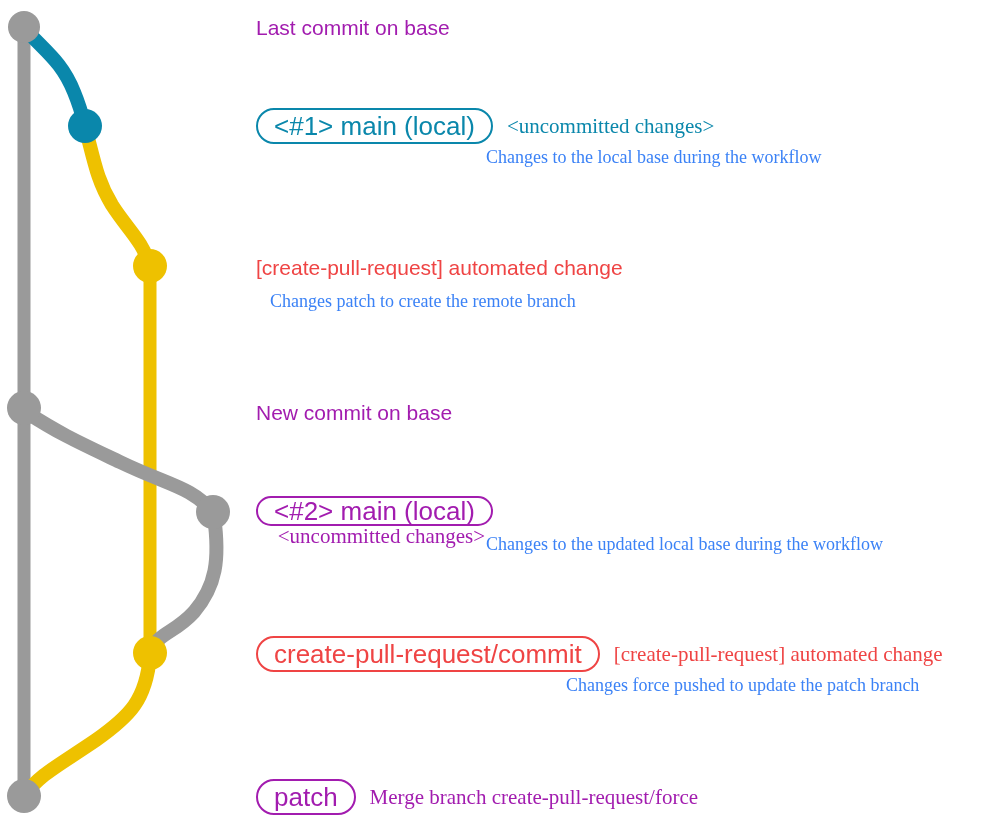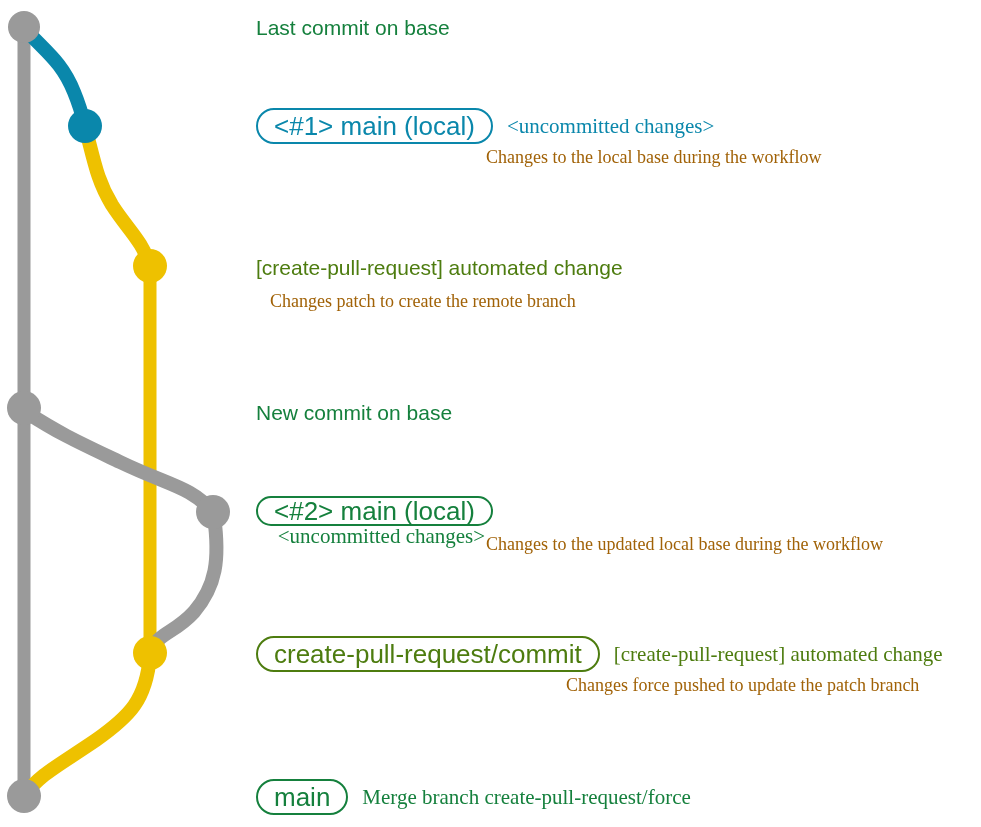--- a/index.html
+++ b/index.html
@@ -50,27 +50,27 @@
   .subject {
     font-size: 21px;
     font-family: "Liberation Sans", sans-serif;
     line-height: 1;
   }
   .pill + .subject { margin-left: 14px; font-family: Liberation Serif, serif; }
   .desc {
     position: absolute;
     font-family: "Liberation Serif", serif;
     font-size: 18px;
-    color: #a16207;
+    color: #3b82f6;
     white-space: nowrap;
     line-height: 1;
   }
   .c-blue   { color: #0a87ab; }
-  .c-yellow { color: #4d7c0f; }
-  .c-gray   { color: #15803d; }
+  .c-yellow { color: #ef4444; }
+  .c-gray   { color: #a21caf; }
 </style>
 </head>
 <body>
 
 <div id="canvas">
 
   <svg id="graph" viewBox="0 0 981 827" width="981" height="827">
 
     <path d="M24,27 L24,408" stroke="#9a9a9a" stroke-width="13" fill="none" stroke-linecap="round"></path>
 
@@ -122,17 +122,17 @@
   </div>
   <div class="desc" style="left:486px; top:535px;">Changes to the updated local base during the workflow</div>
 
   <div class="row" style="left:256px; top:636px; height:36px;">
     <span class="pill c-yellow">create-pull-request/commit</span>
     <span class="subject c-yellow">[create-pull-request] automated change</span>
   </div>
   <div class="desc" style="left:566px; top:676px;">Changes force pushed to update the patch branch</div>
 
   <div class="row" style="left:256px; top:779px; height:36px;">
-    <span class="pill c-gray">main</span>
+    <span class="pill c-gray">patch</span>
     <span class="subject c-gray">Merge branch create-pull-request/force</span>
   </div>
 
 </div>
 
 </body></html>

